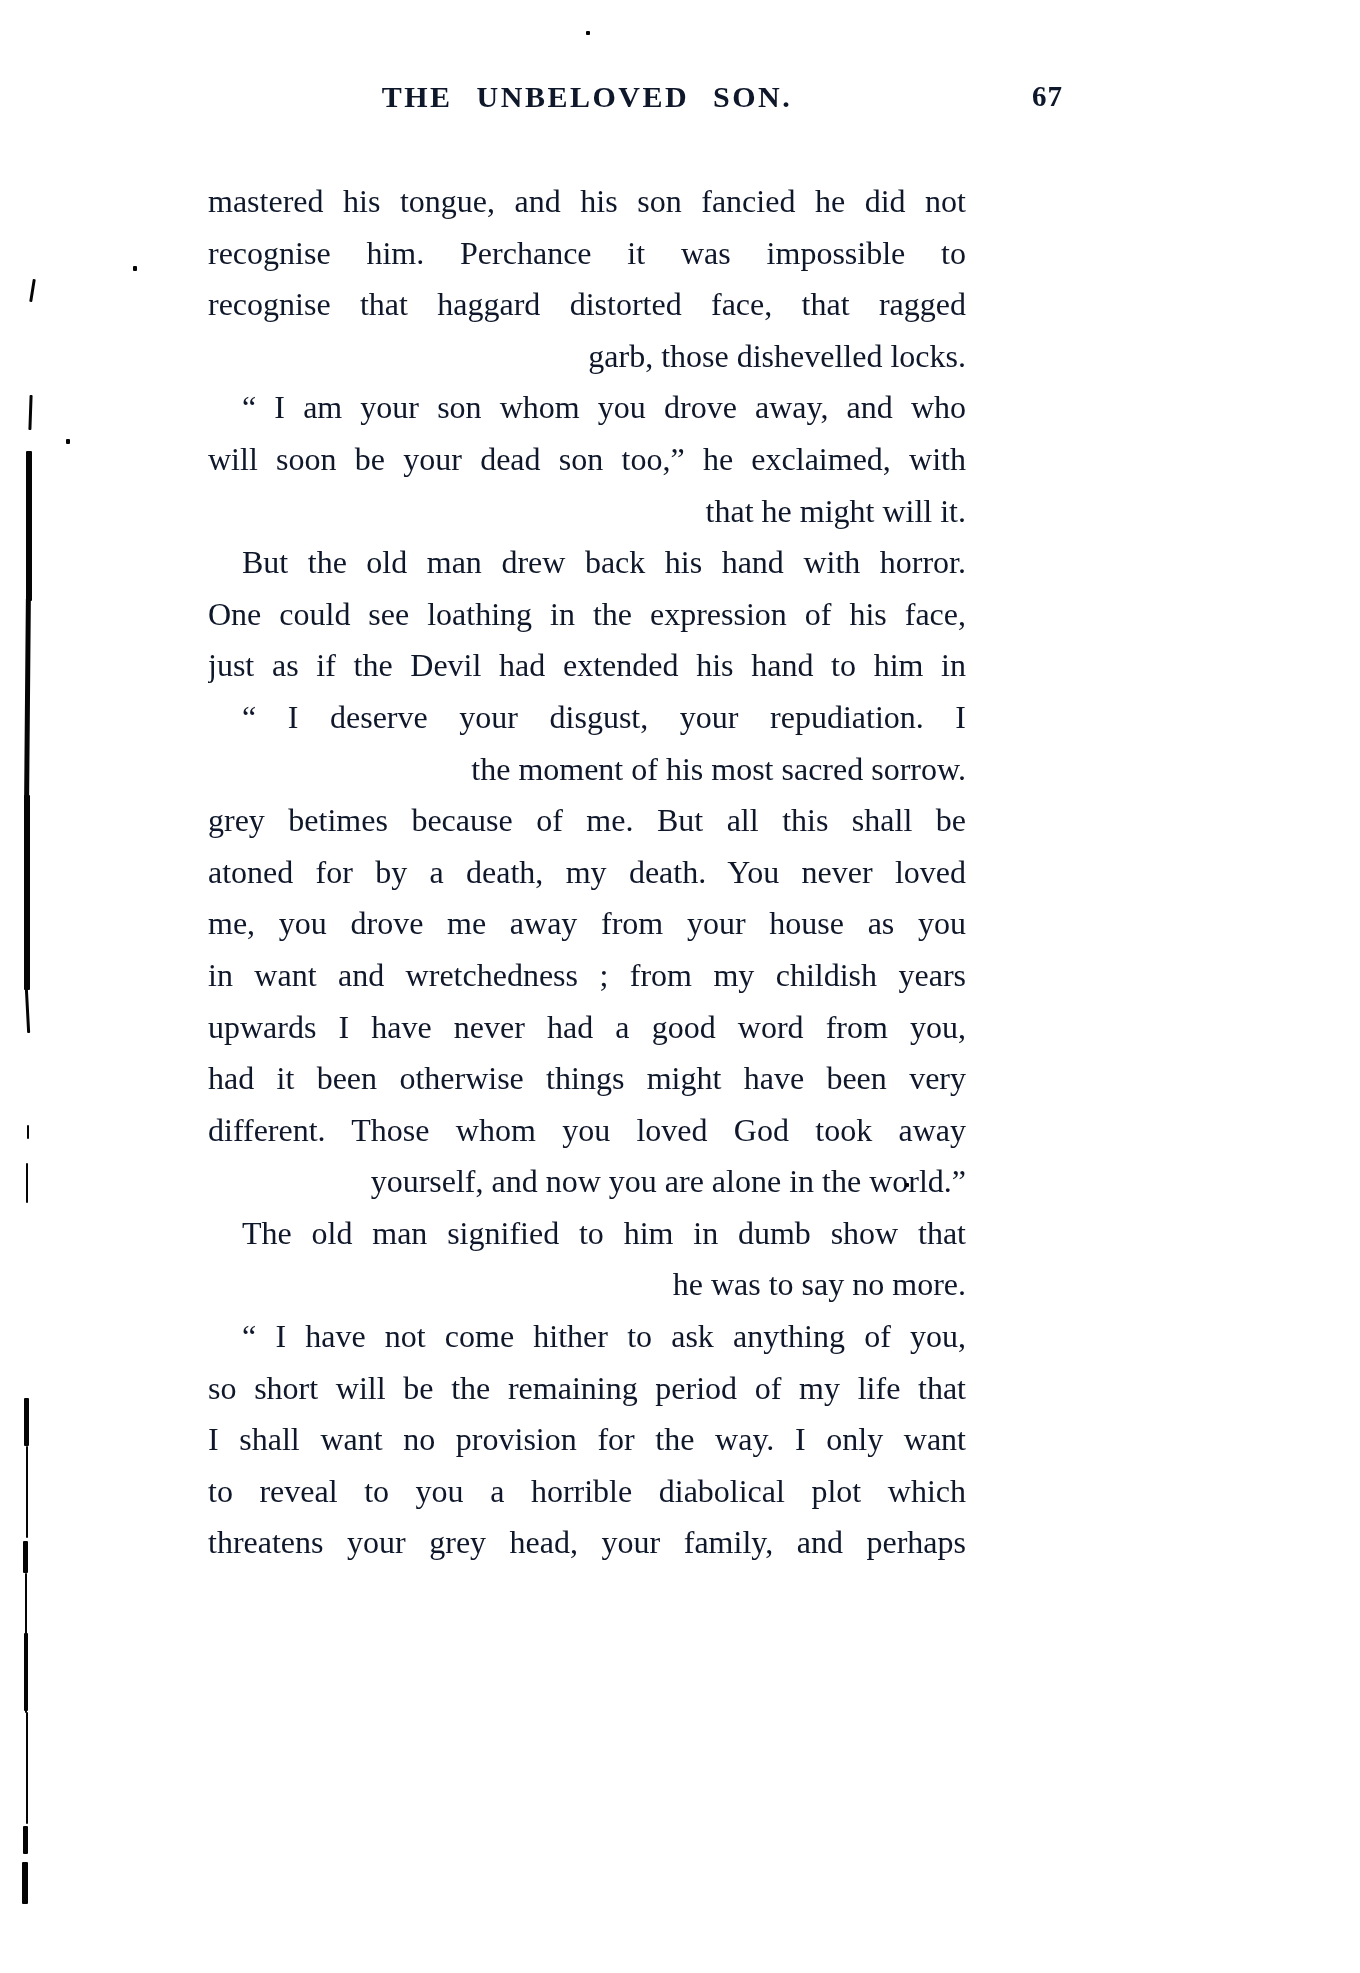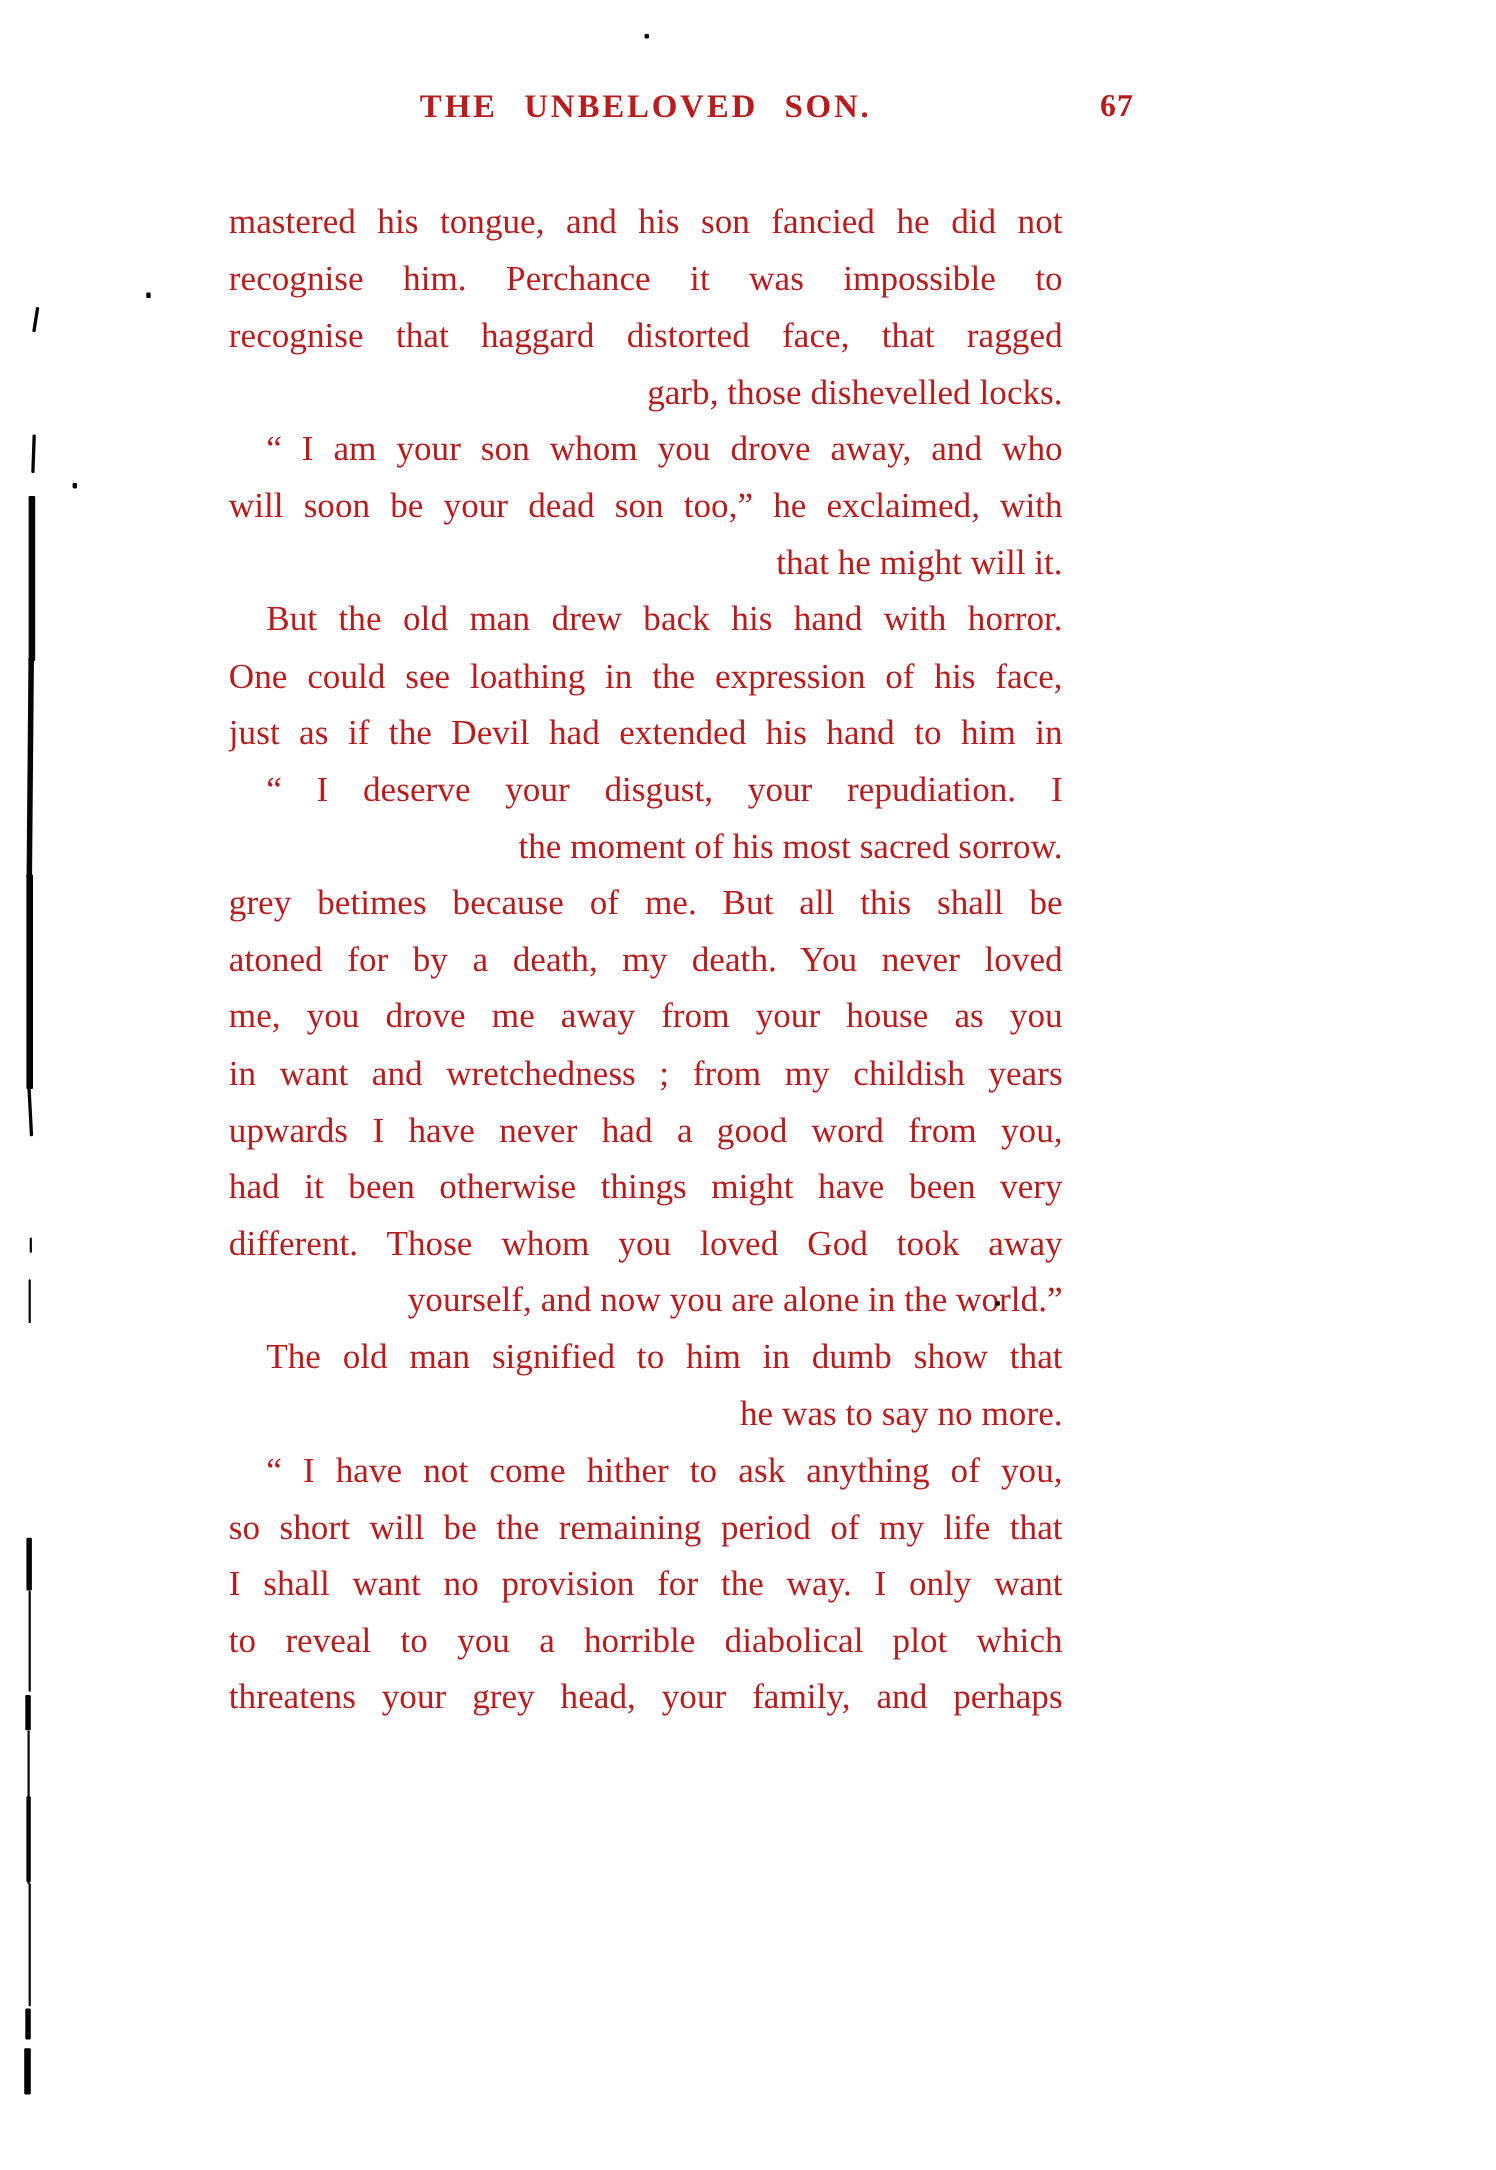--- a/index.html
+++ b/index.html
@@ -7,39 +7,39 @@
     padding: 0;
     background: #ffffff;
   }
   #page {
     position: relative;
     width: 1360px;
     height: 1907px;
     background: #ffffff;
     overflow: hidden;
     font-family: "Liberation Serif", "DejaVu Serif", serif;
-    color: #b91c1c;
+    color: #0f172a;
   }
   
   #running-head {
     position: absolute;
     top: 80px;
     left: 208px;
     width: 758px;
     text-align: center;
     font-weight: bold;
     font-size: 30px;
     letter-spacing: 2.5px;
     word-spacing: 14px;
     white-space: nowrap;
   }
   #page-number {
     position: absolute;
     top: 80px;
-    left: 1000px;
+    left: 1032px;
     font-weight: bold;
     font-size: 29px;
     letter-spacing: 1px;
   }
   
   #body-block {
     position: absolute;
     top: 176px;
     left: 208px;
     width: 758px;

